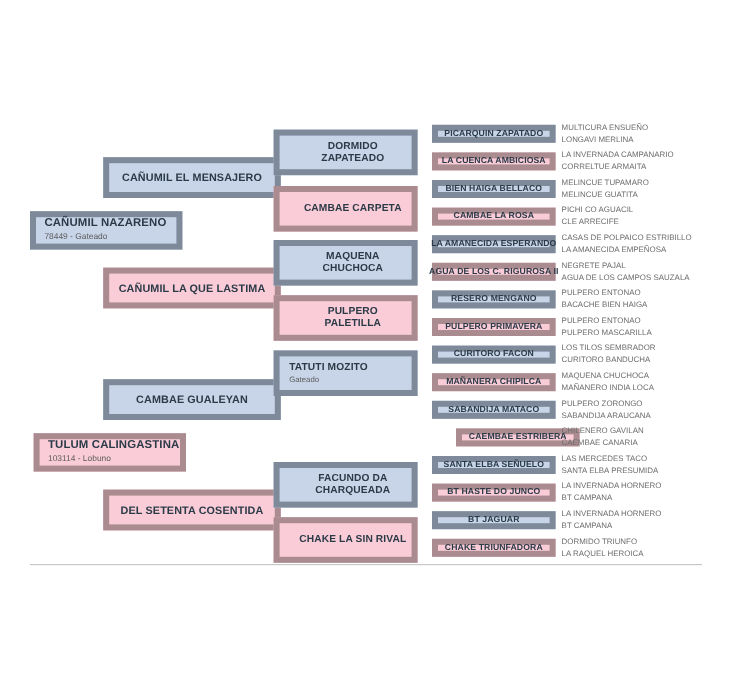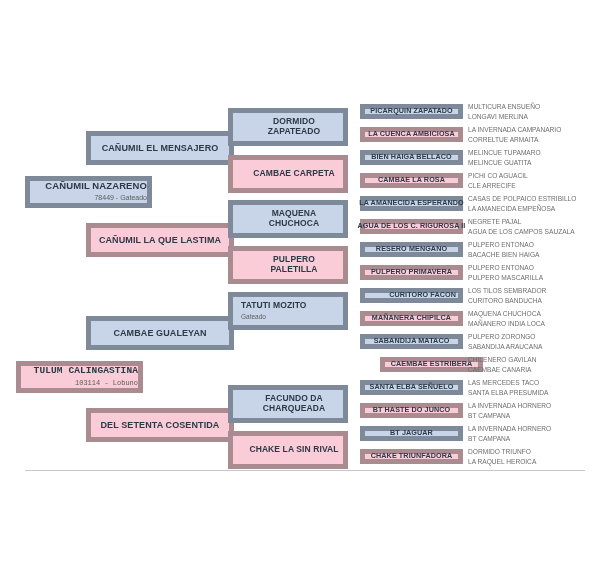--- a/index.html
+++ b/index.html
@@ -43,21 +43,21 @@
     color: #5c5c5c;
     line-height: 1.2;
     margin-top: 2px;
   }
 
   
   .gen1 {
     width: 127px;
     height: 32px;
     padding: 3px 0 3px 7px;
-    align-items: flex-end;
+    align-items: flex-start;
   }
   .gen1 .nm  { font-size: 9.5px; }
   .gen1 .sub { font-size: 7px; }
 
   
   .gen2 {
     width: 148px;
     height: 34px;
     align-items: center;
     text-align: center;
@@ -113,21 +113,21 @@
   }
 </style>
 </head>
 <body>
 
 <div id="pedigree">
     <div class="node gen1 male" style="left: 25px; top: 176px;">
       <div class="nm">CAÑUMIL NAZARENO</div>
       <div class="sub">78449 - Gateado</div>
     </div>
-    <div class="node gen1 female" style="left: 16px; top: 361px; font-family: Liberation Mono, monospace;">
+    <div class="node gen1 female" style="left: 28px; top: 361px;">
       <div class="nm">TULUM CALINGASTINA</div>
       <div class="sub">103114 - Lobuno</div>
     </div>
     <div class="node gen2 male centered" style="left: 86px; top: 131px;">
       <div class="nm">CAÑUMIL EL MENSAJERO</div>
     </div>
     <div class="node gen2 female centered" style="left: 86px; top: 223px;">
       <div class="nm">CAÑUMIL LA QUE LASTIMA</div>
     </div>
     <div class="node gen2 male centered" style="left: 86px; top: 316px;">
@@ -175,21 +175,21 @@
     </div>
     <div class="node gen4 female centered" style="left: 360px; top: 219px;">
       <div class="nm">AGUA DE LOS C. RIGUROSA II</div>
     </div>
     <div class="node gen4 male centered" style="left: 360px; top: 242px;">
       <div class="nm">RESERO MENGANO</div>
     </div>
     <div class="node gen4 female centered" style="left: 360px; top: 265px;">
       <div class="nm">PULPERO PRIMAVERA</div>
     </div>
-    <div class="node gen4 male centered" style="left: 360px; top: 288px; align-items: flex-end;">
+    <div class="node gen4 male centered" style="left: 360px; top: 288px;">
       <div class="nm">CURITORO FACON</div>
     </div>
     <div class="node gen4 female centered" style="left: 360px; top: 311px;">
       <div class="nm">MAÑANERA CHIPILCA</div>
     </div>
     <div class="node gen4 male centered" style="left: 360px; top: 334px;">
       <div class="nm">SABANDIJA MATACO</div>
     </div>
     <div class="node gen4 female centered" style="left: 380px; top: 357px;">
       <div class="nm">CAEMBAE ESTRIBERA</div>

